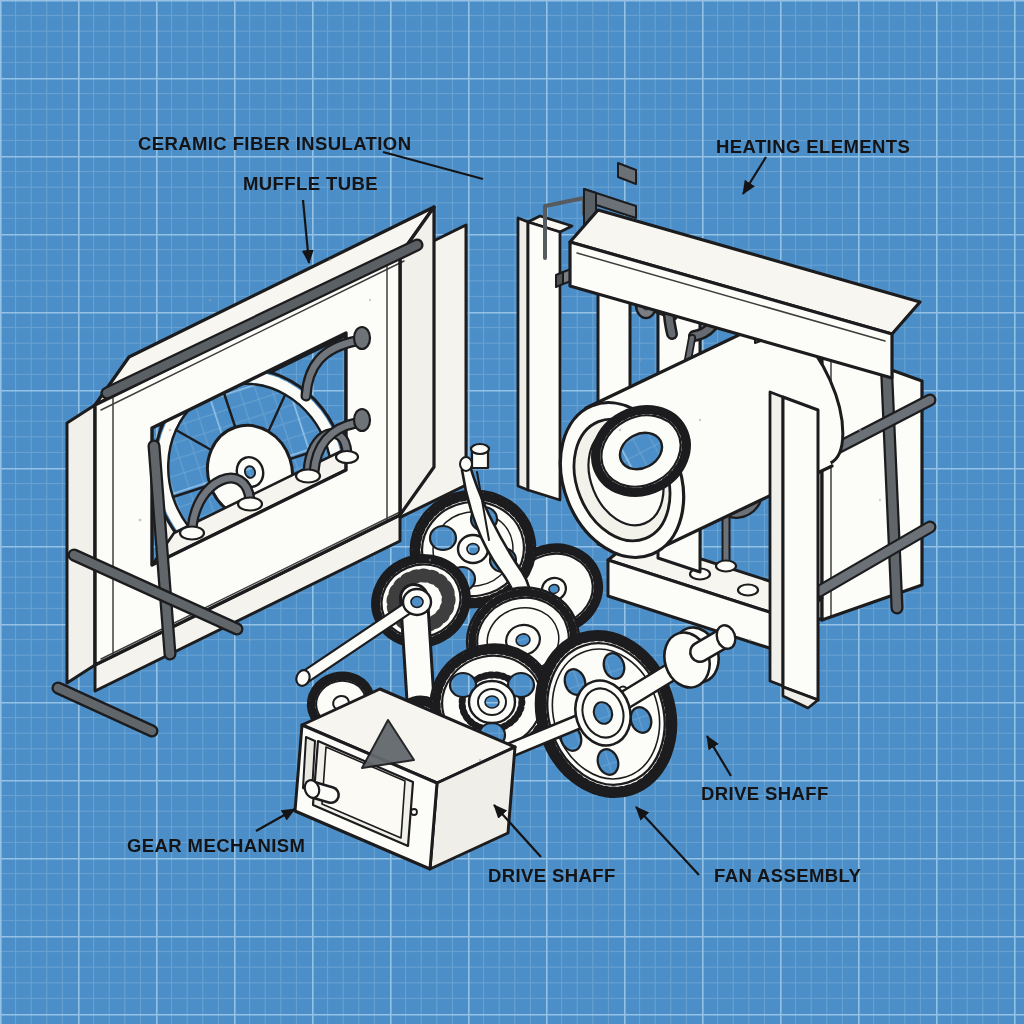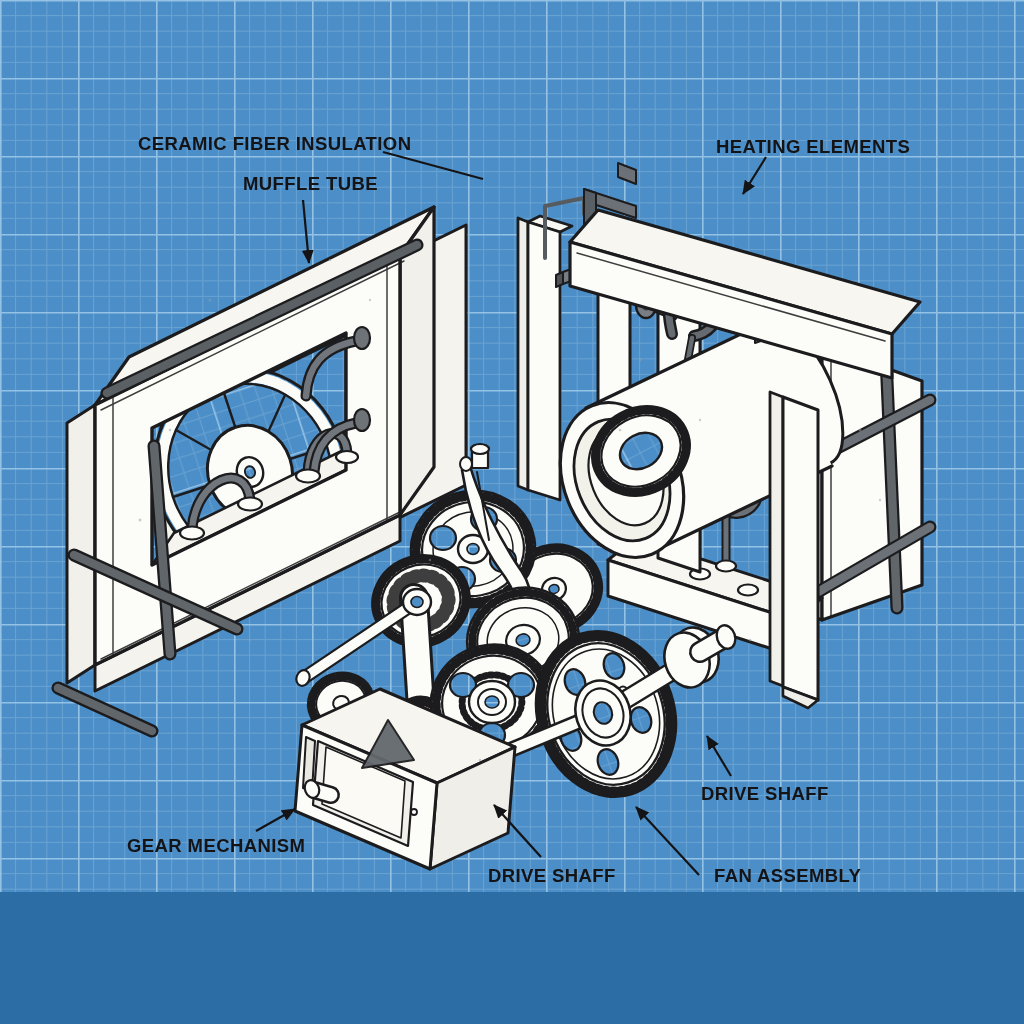--- a/index.html
+++ b/index.html
@@ -1,16 +1,16 @@
 <!DOCTYPE html>
 <html><head>
 <meta charset="utf-8">
 <style>
   html,body{margin:0;padding:0;background:#2d6da6;}
-  .stage{position:relative;width:1024px;height:892px;overflow:hidden;}
+  .stage{position:relative;width:1024px;height:1024px;overflow:hidden;}
   svg{display:block;}
   text.lbl{
     font-family:"Liberation Sans", sans-serif;
     font-weight:700;
     font-size:18.5px;
     letter-spacing:0.4px;
     fill:#141416;
   }
 </style>
 </head>

